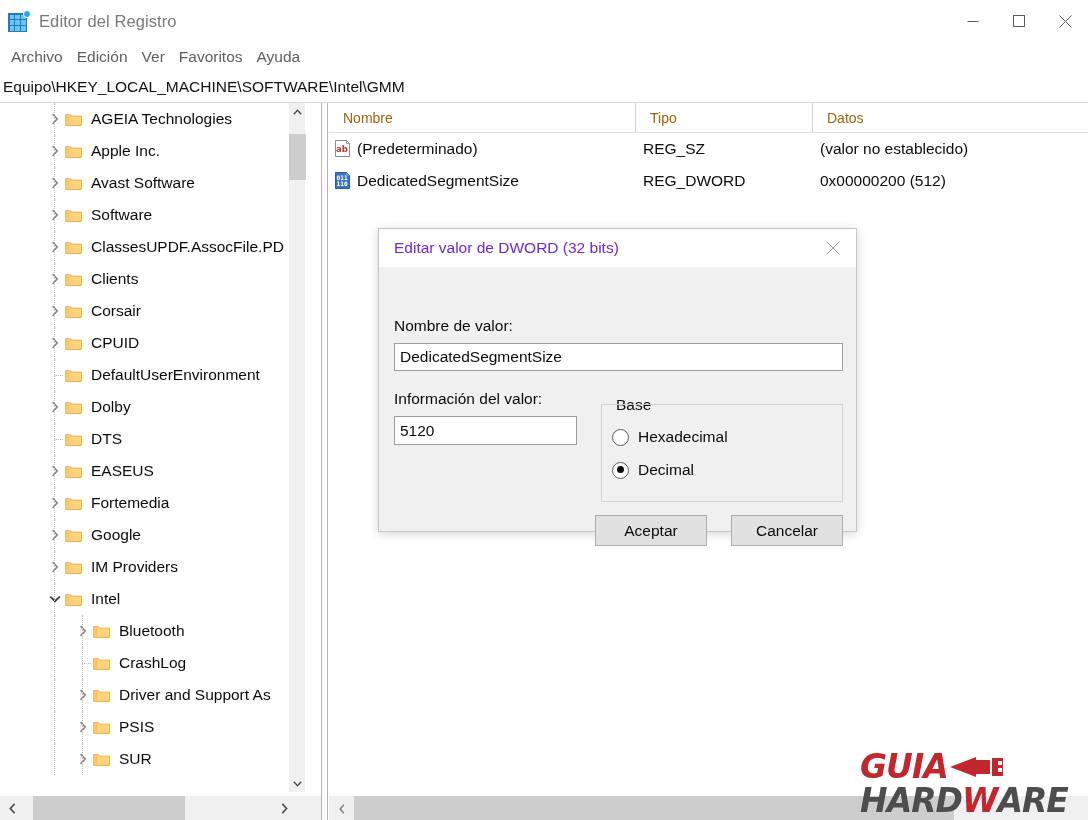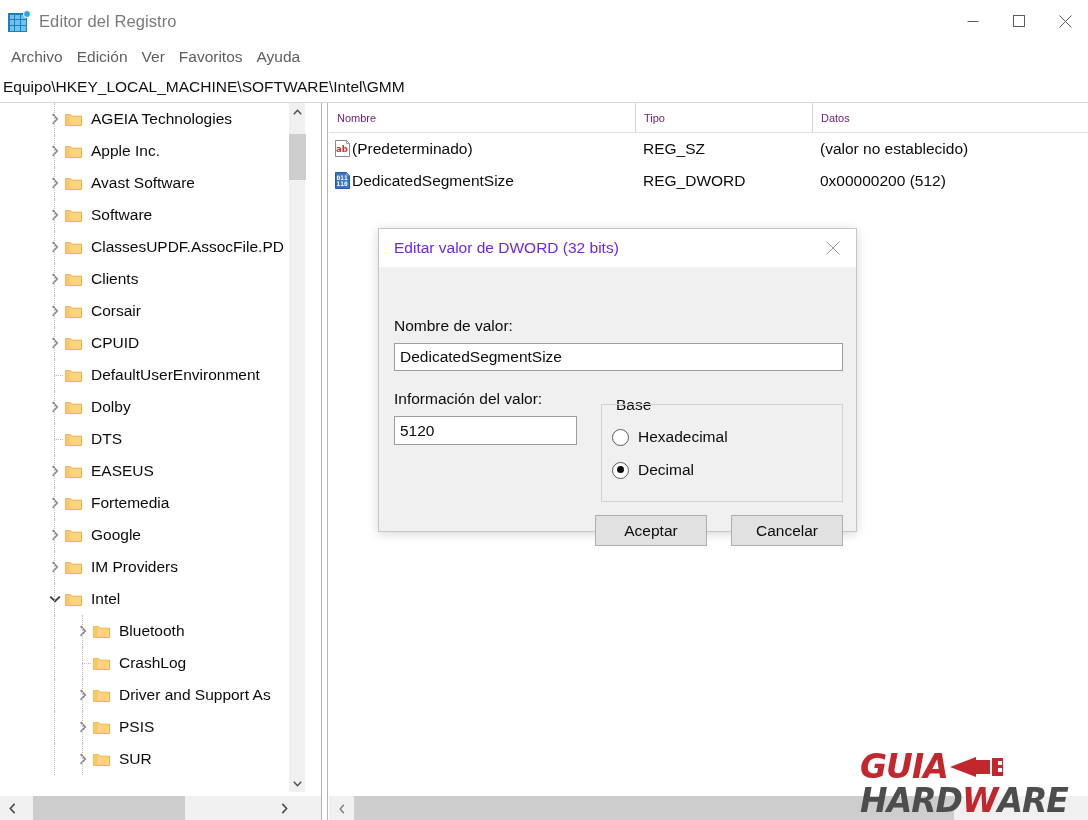--- a/index.html
+++ b/index.html
@@ -196,22 +196,22 @@
   #listheader {
     position: absolute; left: 0; top: 0;
     width: 759px; height: 30px;
     background: #ffffff;
     border-bottom: 1px solid #e0e0e0;
     display: flex; align-items: center;
   }
   .lcol {
     height: 30px;
     display: flex; align-items: center;
-    font-size: 11px; color: #701a75;
-    padding-left: 8px;
+    font-size: 14px; color: #a16207;
+    padding-left: 14px;
     position: relative;
     white-space: nowrap;
     cursor: default;
   }
   .lcol:not(:first-child) { border-left: 1px solid #d6d6d6; }
   #lcol-nombre { width: 306px; }
   #lcol-tipo   { width: 177px; }
   #lcol-datos  { width: 276px; }
 
   #listrows { position: absolute; left: 0; top: 30px; width: 759px; }
@@ -221,21 +221,21 @@
     cursor: default;
   }
   .lcell {
     font-size: 15.5px; color: #0b0b0b;
     white-space: nowrap; overflow: hidden;
     display: flex; align-items: center;
   }
   .c-name { width: 306px; padding-left: 5px; }
   .c-type { width: 177px; padding-left: 8px; }
   .c-data { width: 276px; padding-left: 8px; }
-  .vicon { width: 18px; height: 18px; flex: none; position: relative; }
+  .vicon { width: 18px; height: 18px; flex: none; margin-right: 5px; position: relative; }
   .vicon svg { display: block; }
 
   
   #list-hsb {
     position: absolute; left: 0; bottom: 0;
     width: 759px; height: 25px;
     background: #f0f0f0;
     border-top: 1px solid #ffffff;
   }
   #list-hsb-left { left: 0; }

